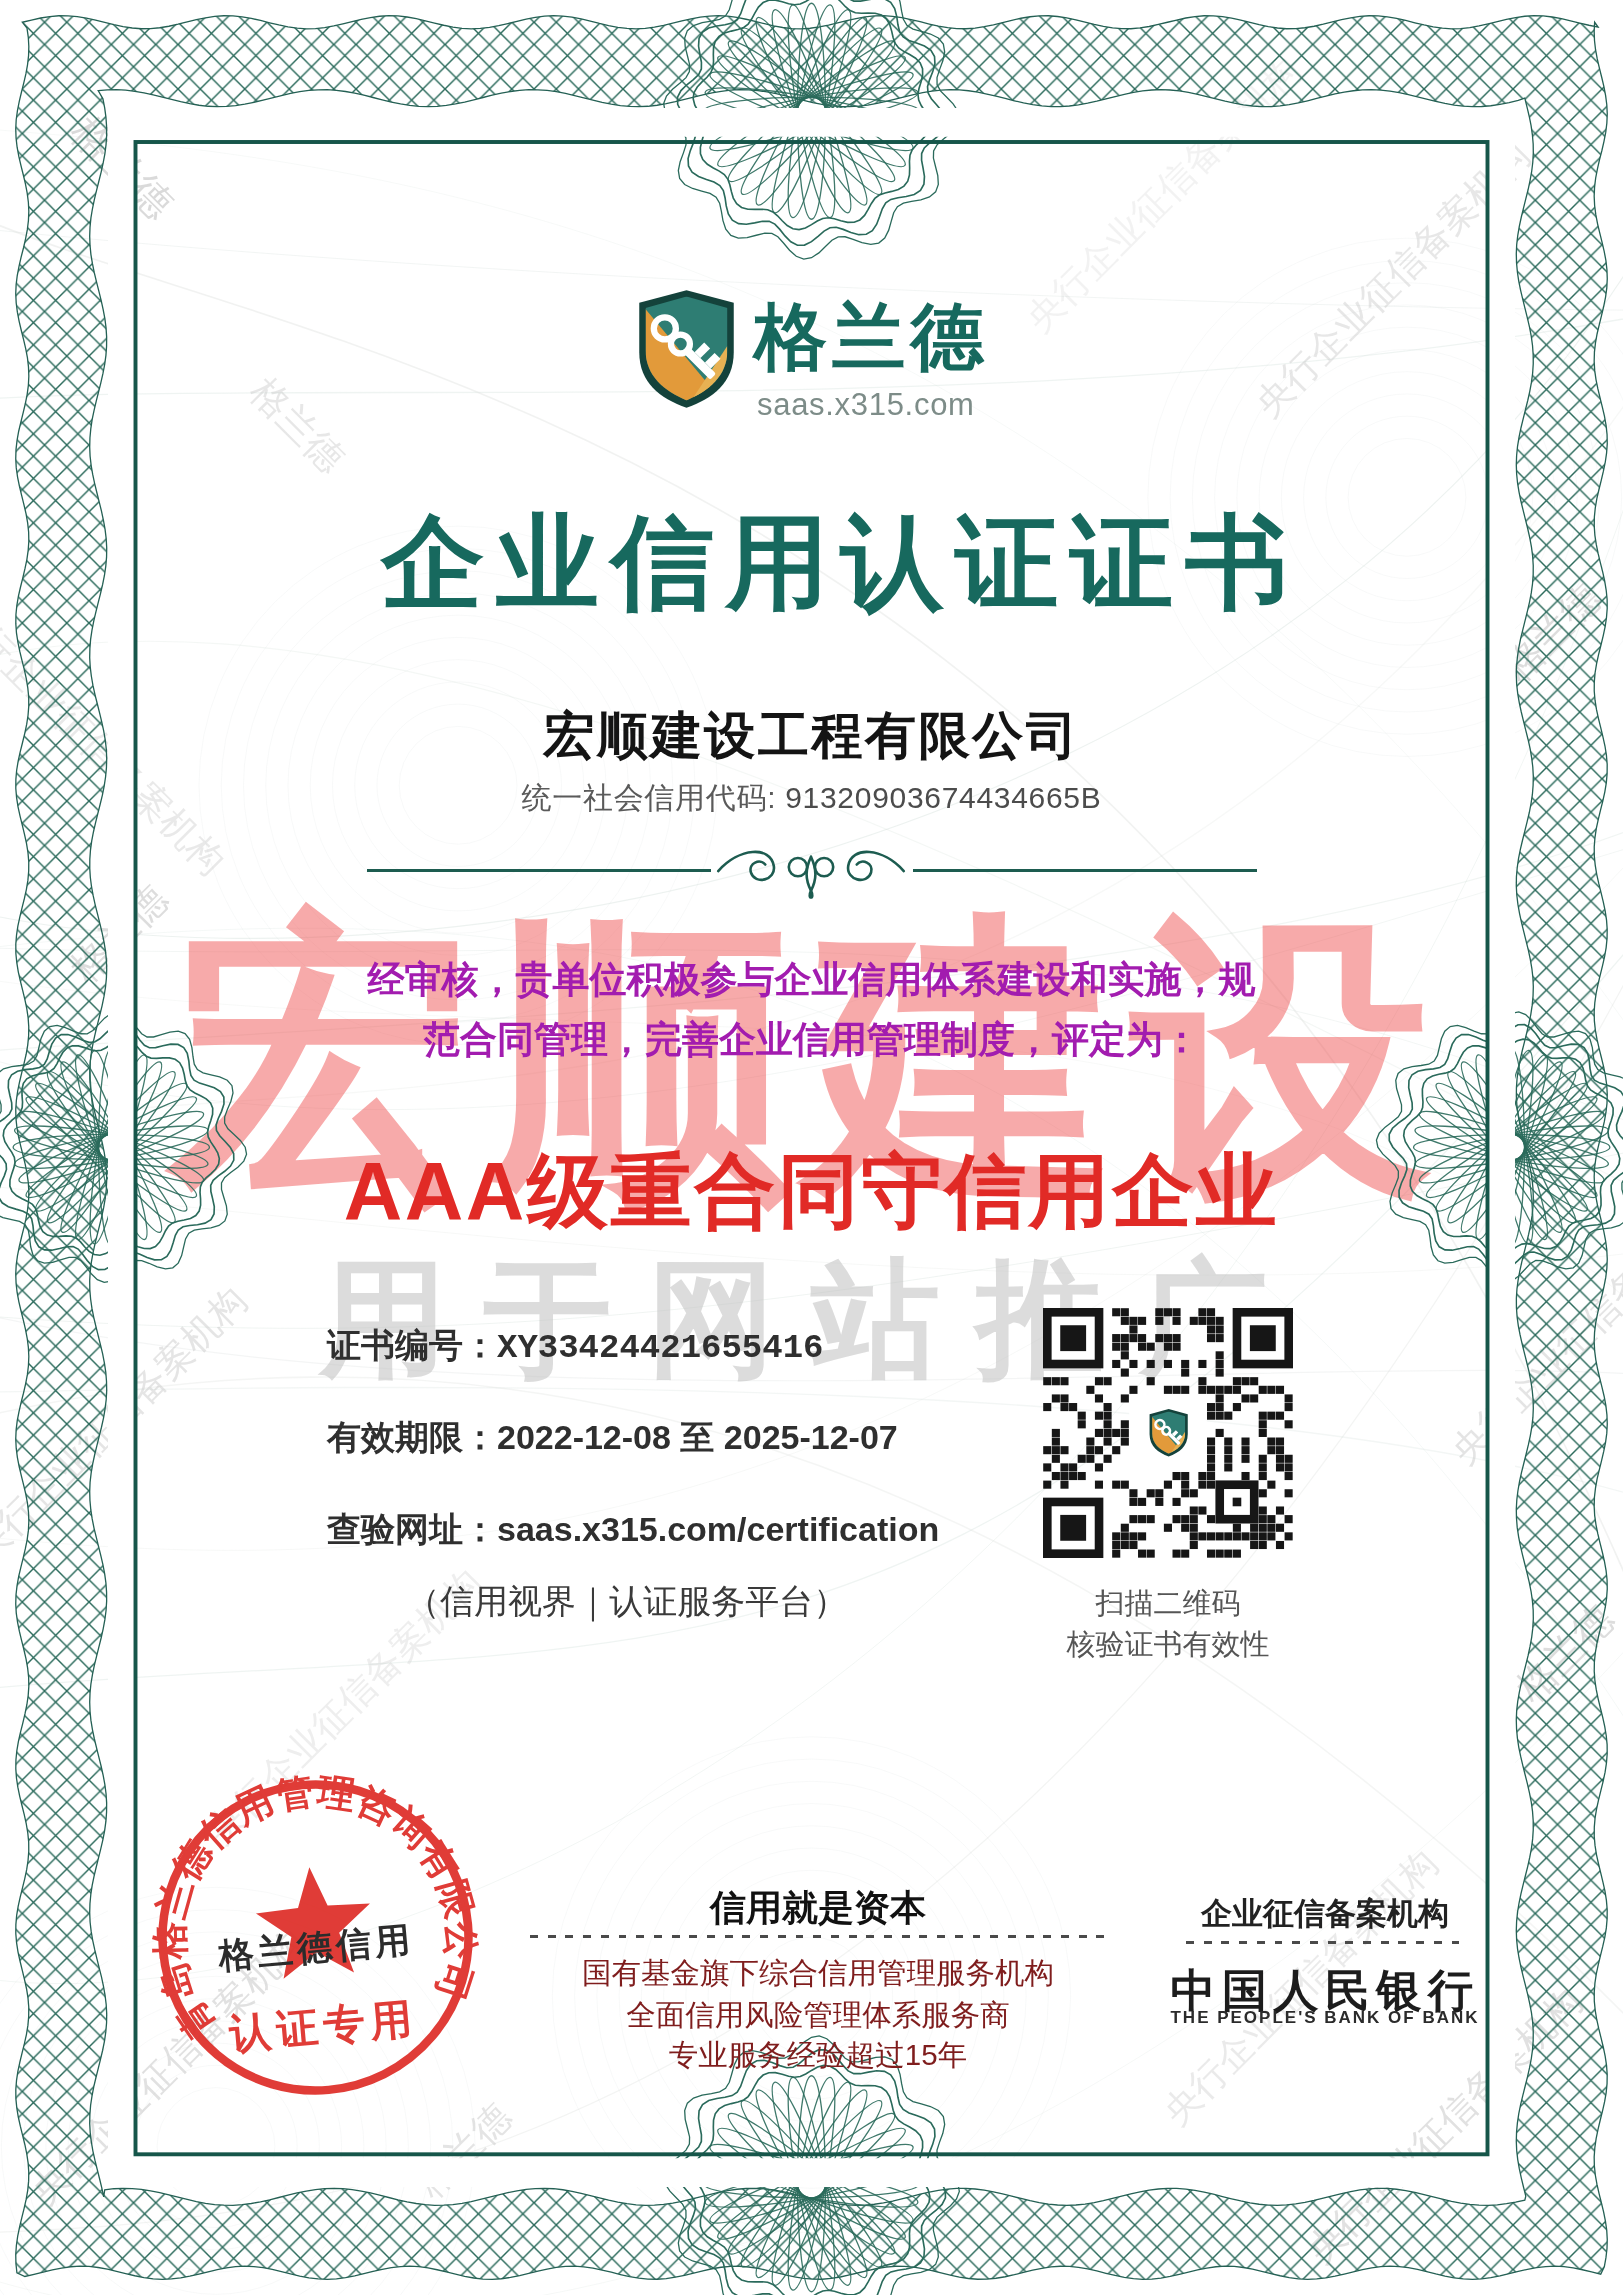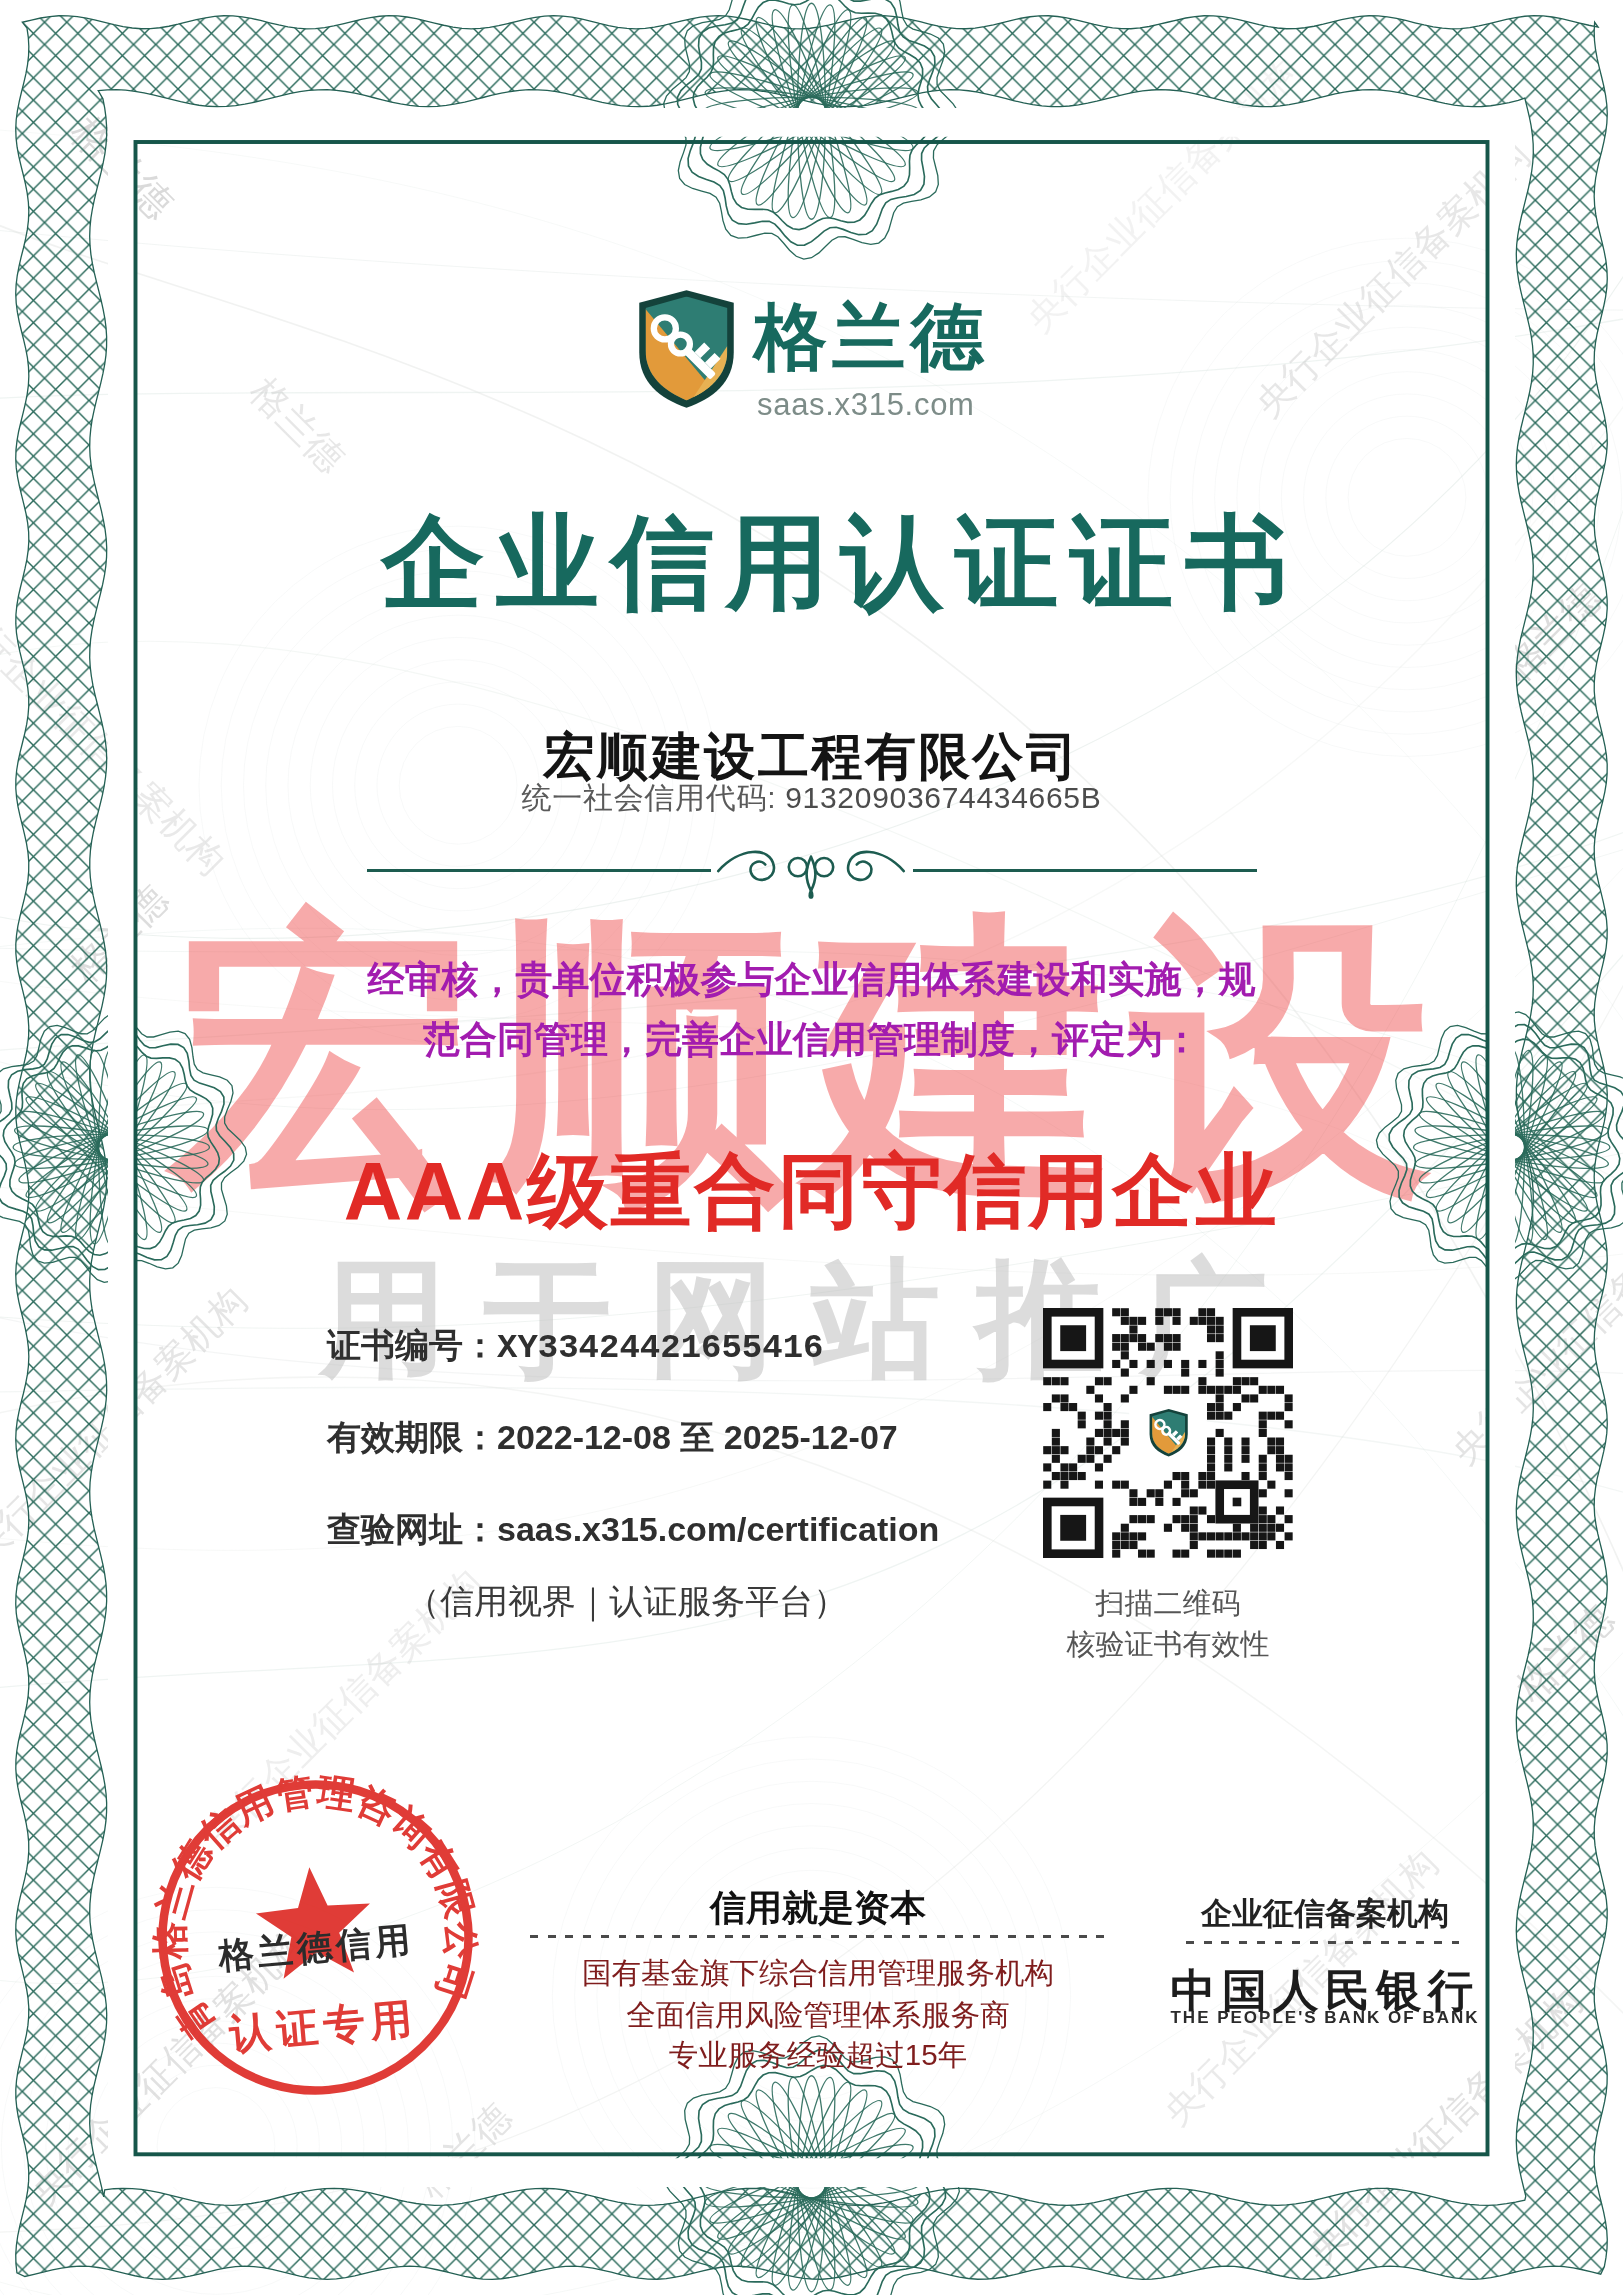--- a/index.html
+++ b/index.html
@@ -31,21 +31,21 @@
   .wmK{left:1296px;top:2239px;font-size:37px;opacity:.45;transform:rotate(-45deg);}
 
   
   .logo-shield{position:absolute;left:634px;top:287px;width:105px;height:124px;}
   .logo-brand{position:absolute;left:754px;top:289px;font-size:73px;font-weight:700;color:#17695e;letter-spacing:5.2px;}
   .logo-domain{position:absolute;left:757px;top:387px;font-size:31px;color:#7d8c88;letter-spacing:0.7px;}
 
   .cert-title{position:absolute;left:50%;top:495px;transform:translateX(-50%);font-size:103px;font-weight:800;
               color:#17695e;letter-spacing:11.8px;white-space:nowrap;margin-left:29px;}
   .company-name{position:absolute;left:50%;top:702px;transform:translateX(-50%);font-size:51px;font-weight:700;
-              color:#141414;letter-spacing:2.6px;white-space:nowrap;margin-top:21px;}
+              color:#141414;letter-spacing:2.6px;white-space:nowrap;}
   .credit-code{position:absolute;left:50%;top:778px;transform:translateX(-50%);font-size:30px;color:#5a5a5a;
               letter-spacing:0.7px;white-space:nowrap;}
   .credit-code b{font-weight:500;color:#4c4c4c;}
 
   
   .div-line{position:absolute;top:869px;height:3.3px;background:#1d5c50;}
   .div-left{left:367px;width:344px;}
   .div-right{left:913px;width:344px;}
   .div-orn{position:absolute;left:713px;top:837px;width:196px;height:72px;}
 

